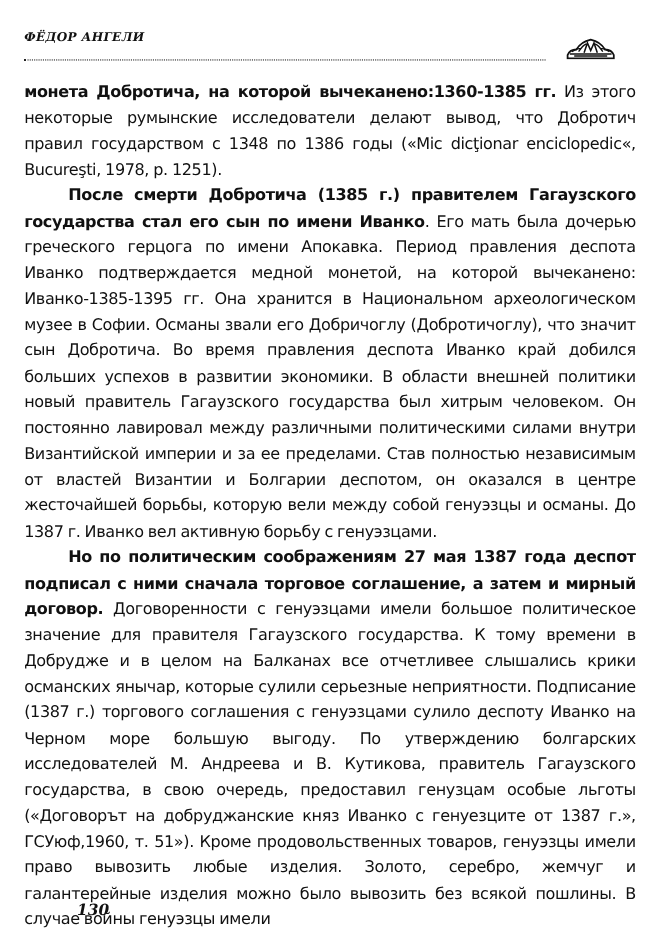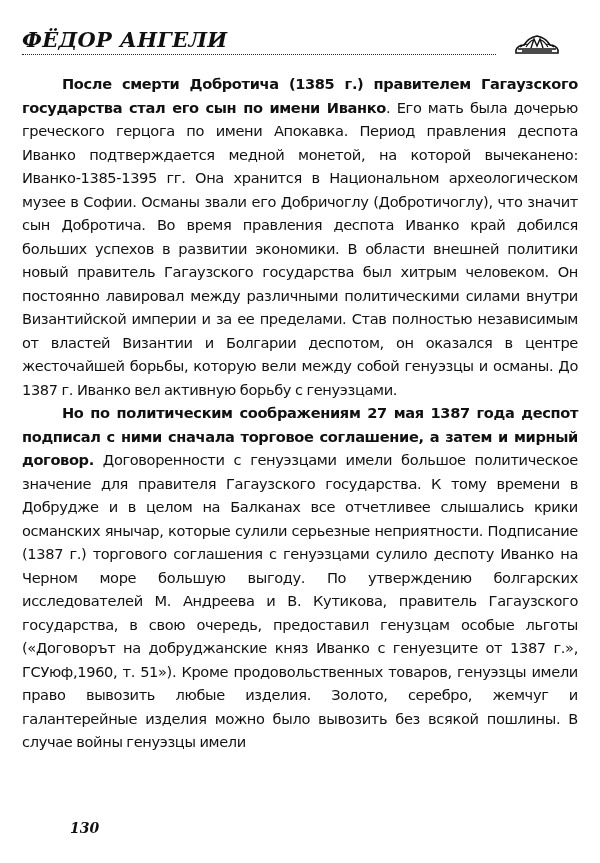--- a/index.html
+++ b/index.html
@@ -1,20 +1,20 @@
 <!DOCTYPE html>
 <html><head>
 <meta charset="utf-8">
 <style>
   html, body { margin: 0; padding: 0; background: #ffffff; }
   body { width: 600px; height: 863px; position: relative; overflow: hidden; color: #111; }
   .running-head {
     position: absolute; left: 22px; top: 27px;
     font-family: "DejaVu Serif", serif; font-weight: bold; font-style: italic;
-    font-size: 21px; letter-spacing: 0.3px; color: #111;
+    font-size: 11px; letter-spacing: 0.3px; color: #111;
   }
   .head-rule {
     position: absolute; left: 22px; top: 54px; width: 474px; height: 0;
     border-top: 1.5px dotted #222;
   }
   .ornament { position: absolute; left: 514px; top: 32px; width: 46px; height: 22px; }
   .text-block {
     position: absolute; left: 22px; top: 72px; width: 556px;
     font-family: "DejaVu Sans", sans-serif; font-size: 14.6px; line-height: 23.5px;
     text-align: justify; letter-spacing: -0.35px; word-spacing: -0.5px;
@@ -33,17 +33,18 @@
 <div class="running-head">ФЁДОР АНГЕЛИ</div>
 <div class="head-rule"></div>
 <svg class="ornament" viewBox="0 0 46 22">
   <path d="M2 18 Q4 13 10 13 Q14 6 23 4 Q32 6 36 13 Q42 13 44 18 L44 21 L2 21 Z" fill="none" stroke="#111" stroke-width="1.6"></path>
   <path d="M4 17 L42 17 M8 19 L38 19" stroke="#111" stroke-width="1.4"></path>
   <path d="M17 16 L20 7 L23 14 L26 7 L29 16" fill="none" stroke="#111" stroke-width="1.4"></path>
   <path d="M12 15 Q16 9 19 8 M34 15 Q30 9 27 8 M6 15 Q10 12 14 12 M40 15 Q36 12 32 12" fill="none" stroke="#111" stroke-width="1.2"></path>
 </svg>
 
 <div class="text-block">
+  <p><b>монета Добротича, на которой вычеканено:1360-1385 гг.</b><span> Из этого некоторые румынские исследователи делают вывод, что Добротич правил государством с 1348 по 1386 годы («Mic dicţionar enciclopedic«, Bucureşti, 1978, p. 1251).</span></p>
   <p class="indent"><b>После смерти Добротича (1385 г.) правителем Гагаузского государства стал его сын по имени Иванко</b><span>. Его мать была дочерью греческого герцога по имени  Апокавка. Период правления деспота Иванко подтверждается медной монетой, на которой вычеканено: Иванко-1385-1395 гг. Она хранится в Национальном  археологическом музее в Софии. Османы звали его Добричоглу (Добротичоглу), что значит сын Добротича. Во время правления деспота Иванко край добился  больших успехов в развитии экономики. В области внешней политики новый правитель Гагаузского государства был хитрым человеком. Он постоянно лавировал между различными политическими силами внутри Византийской империи и за ее пределами. Став полностью независимым от властей Византии и Болгарии деспотом, он оказался в центре жесточайшей борьбы, которую вели между собой  генуэзцы и османы. До 1387 г. Иванко вел активную борьбу с генуэзцами.</span></p>
   <p class="indent"><b>Но по политическим соображениям 27 мая 1387 года деспот подписал с ними сначала торговое соглашение, а затем и мирный договор.</b><span> Договоренности с генуэзцами имели большое политическое значение для правителя Гагаузского государства. К тому времени в Добрудже и в целом на Балканах все отчетливее слышались крики османских янычар, которые сулили серьезные неприятности. Подписание (1387 г.) торгового соглашения с генуэзцами сулило деспоту Иванко на Черном море большую выгоду. По утверждению болгарских исследователей М. Андреева и В. Кутикова, правитель Гагаузского государства, в свою очередь, предоставил  генузцам особые льготы («Договорът на добруджанские княз Иванко с генуезците от 1387 г.», ГСУюф,1960, т. 51»). Кроме продовольственных товаров, генуэзцы имели право вывозить любые изделия. Золото, серебро, жемчуг и галантерейные изделия можно было вывозить без всякой пошлины. В случае войны генуэзцы имели</span></p>
 </div>
 
 <div class="page-number">130</div>
 
 </body></html>

